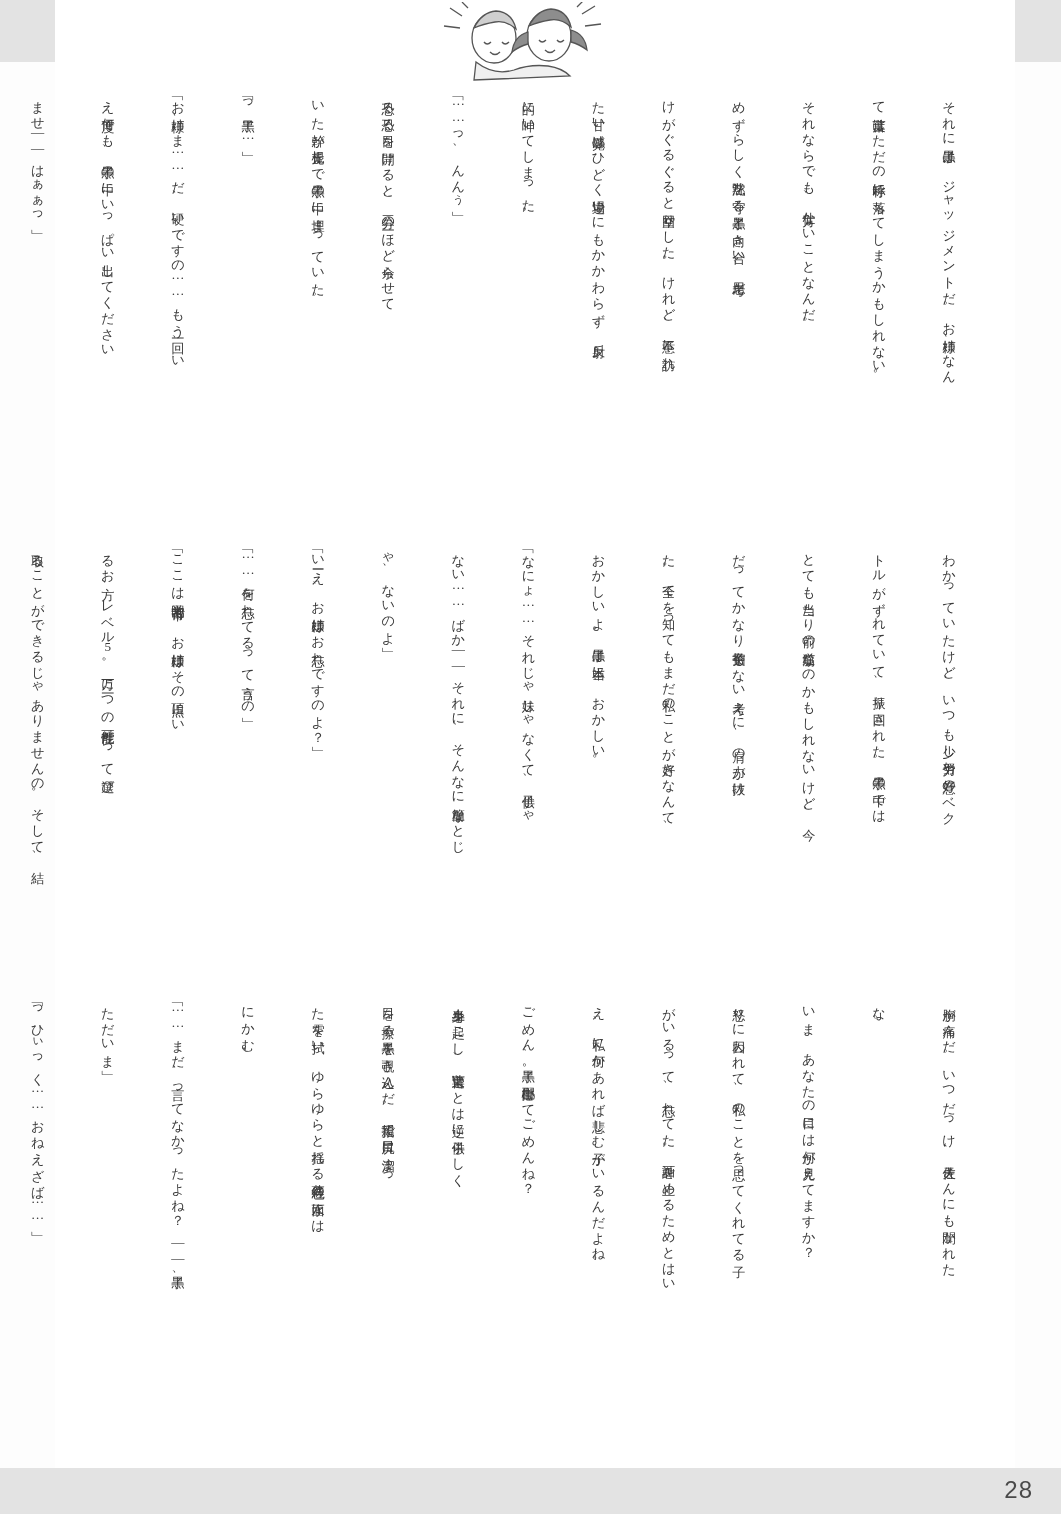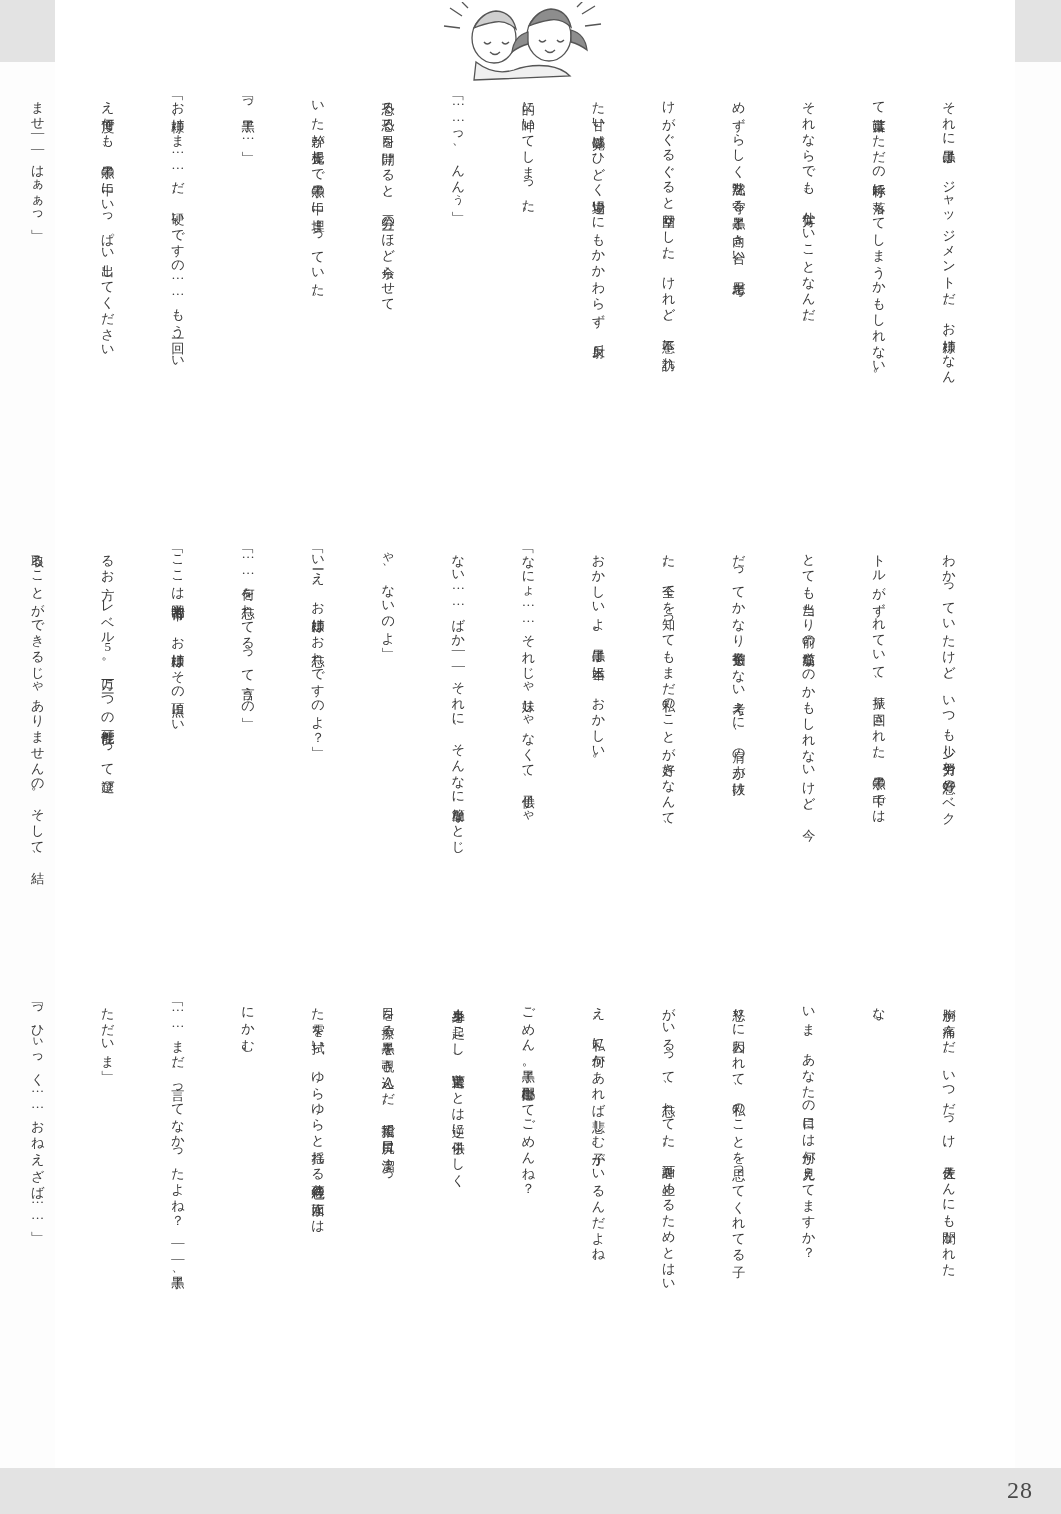--- a/index.html
+++ b/index.html
@@ -82,21 +82,21 @@
     top: 998px;
     height: 435px;
     width: 780px;
   }
 
   .page-number {
     position: absolute;
     right: 28px;
     bottom: 10px;
     font-size: 24px;
-    font-family: Liberation Serif, serif;
+    font-family: Liberation Sans, sans-serif;
     color: #4a4a4a;
     letter-spacing: 1px;
   }
 </style>
 </head>
 <body>
 
 <div class="page">
 
   <div class="band-top"></div>

